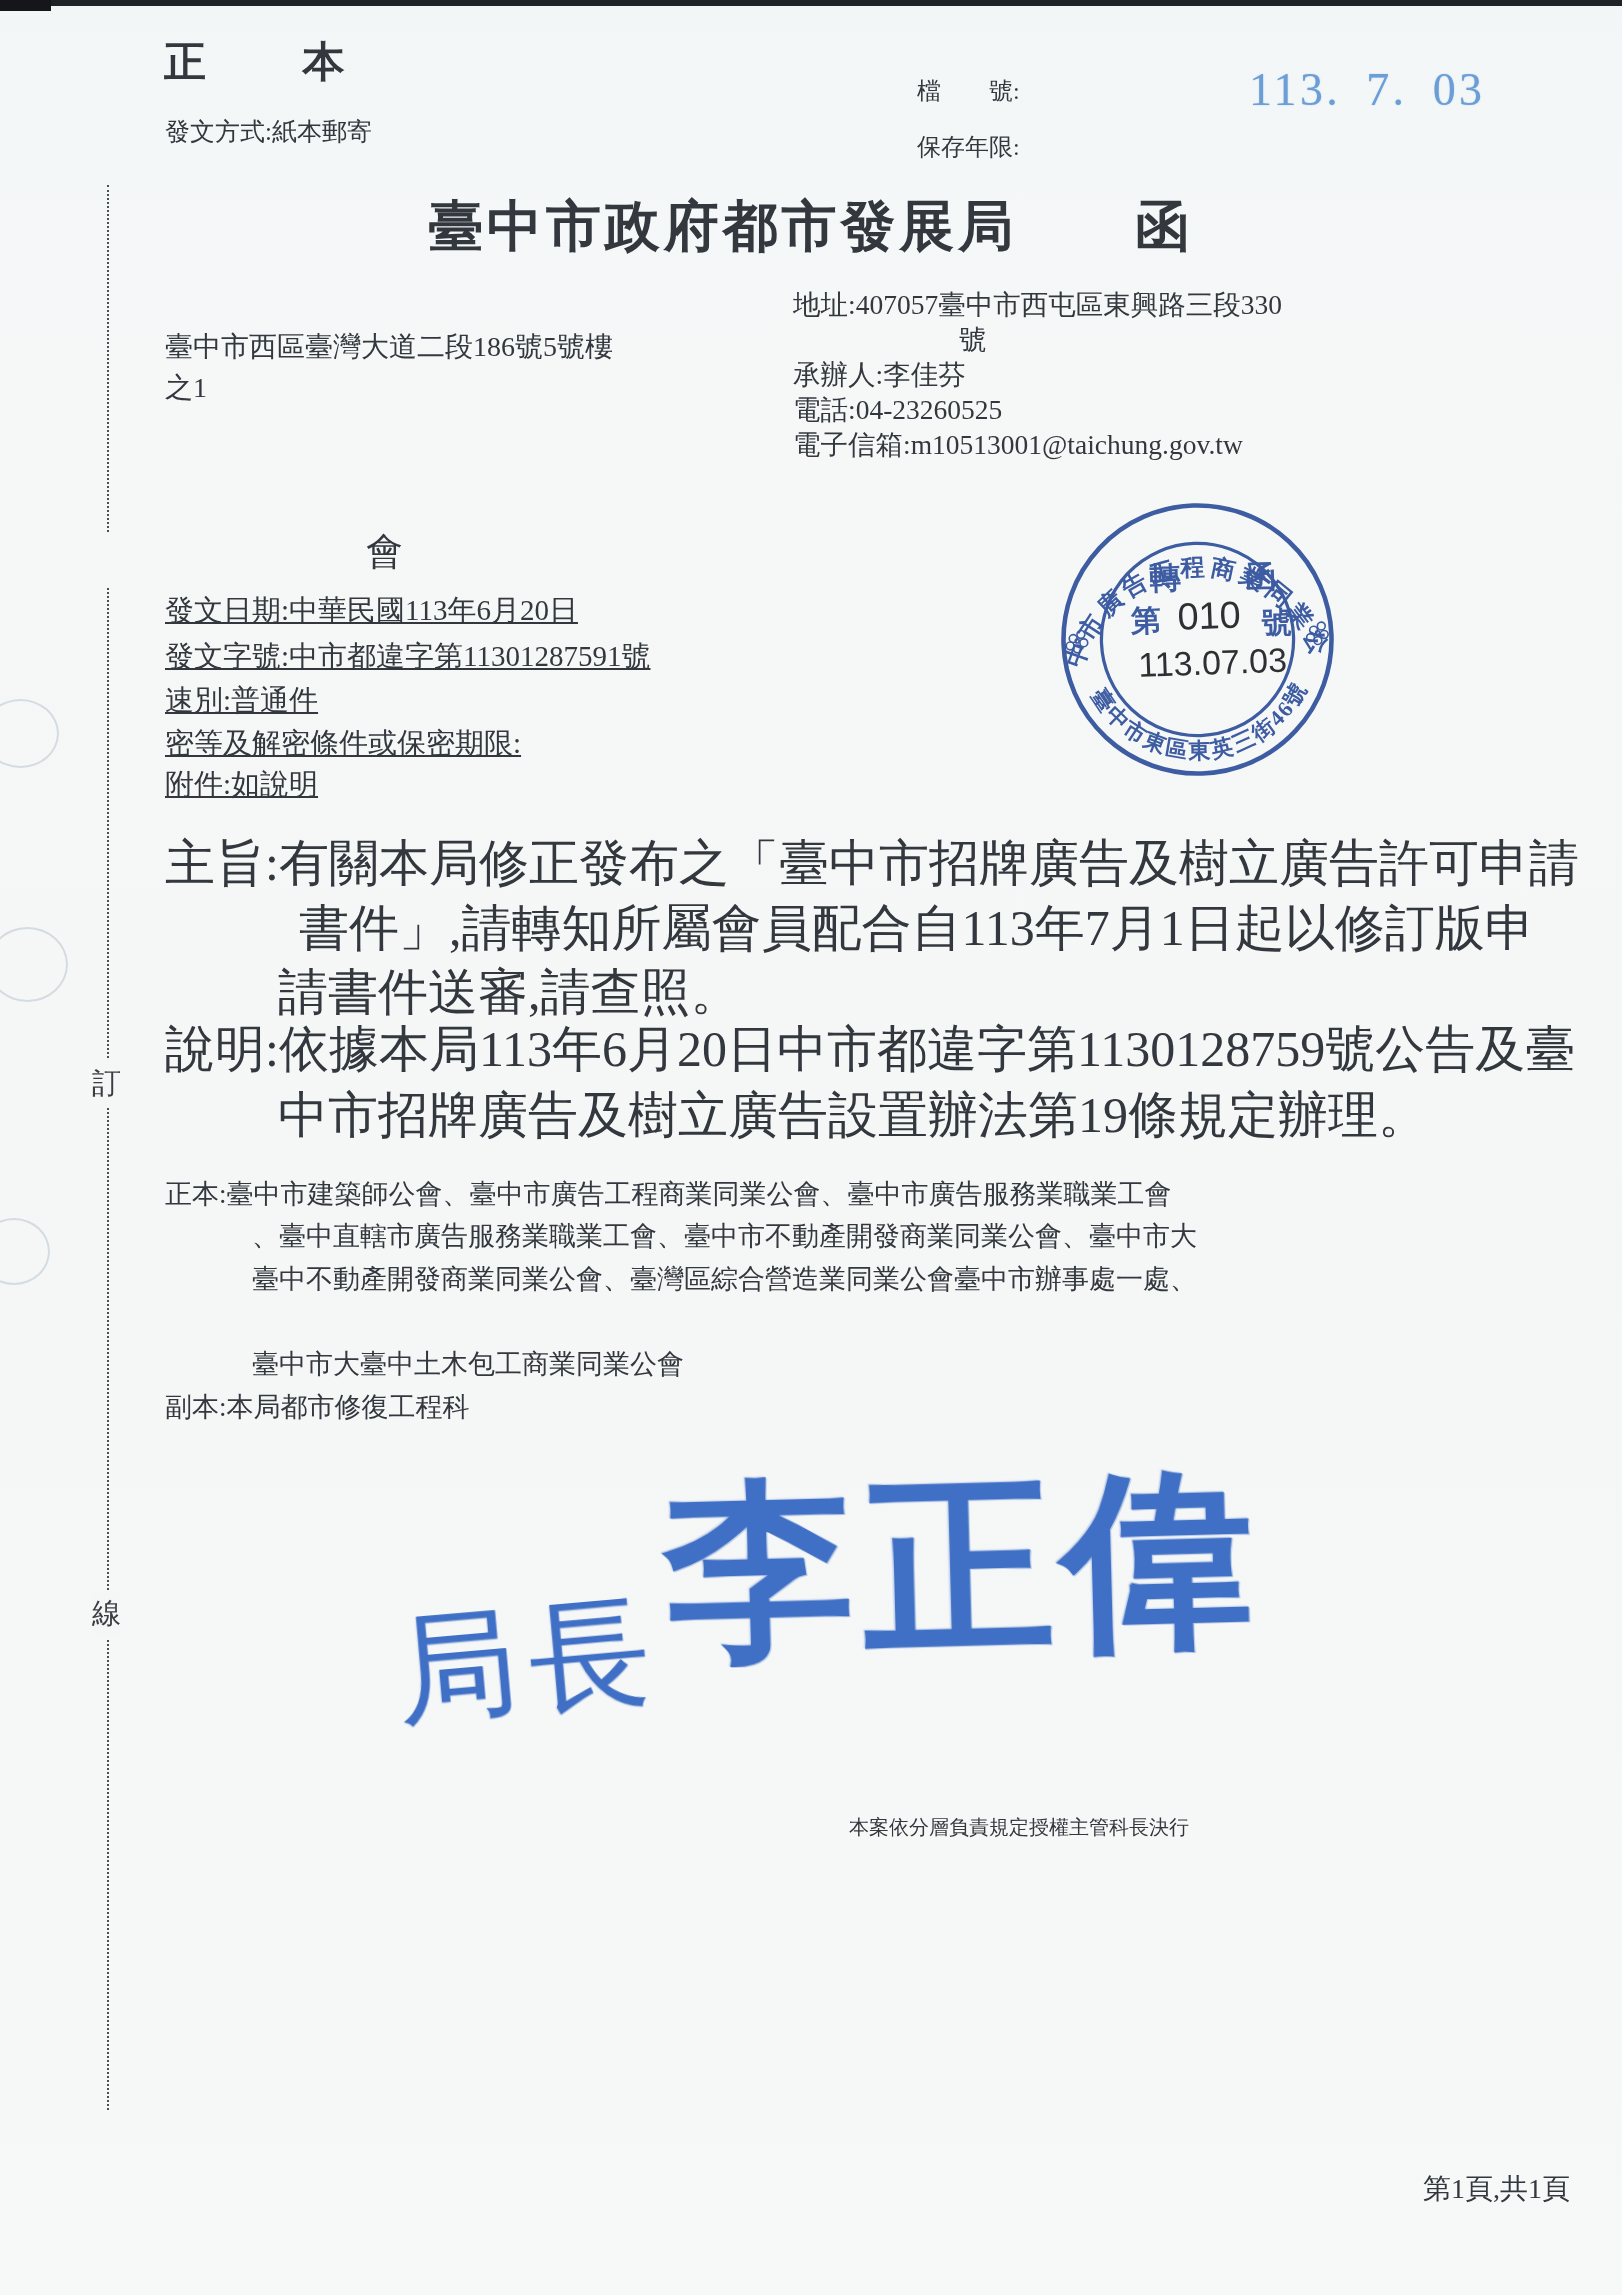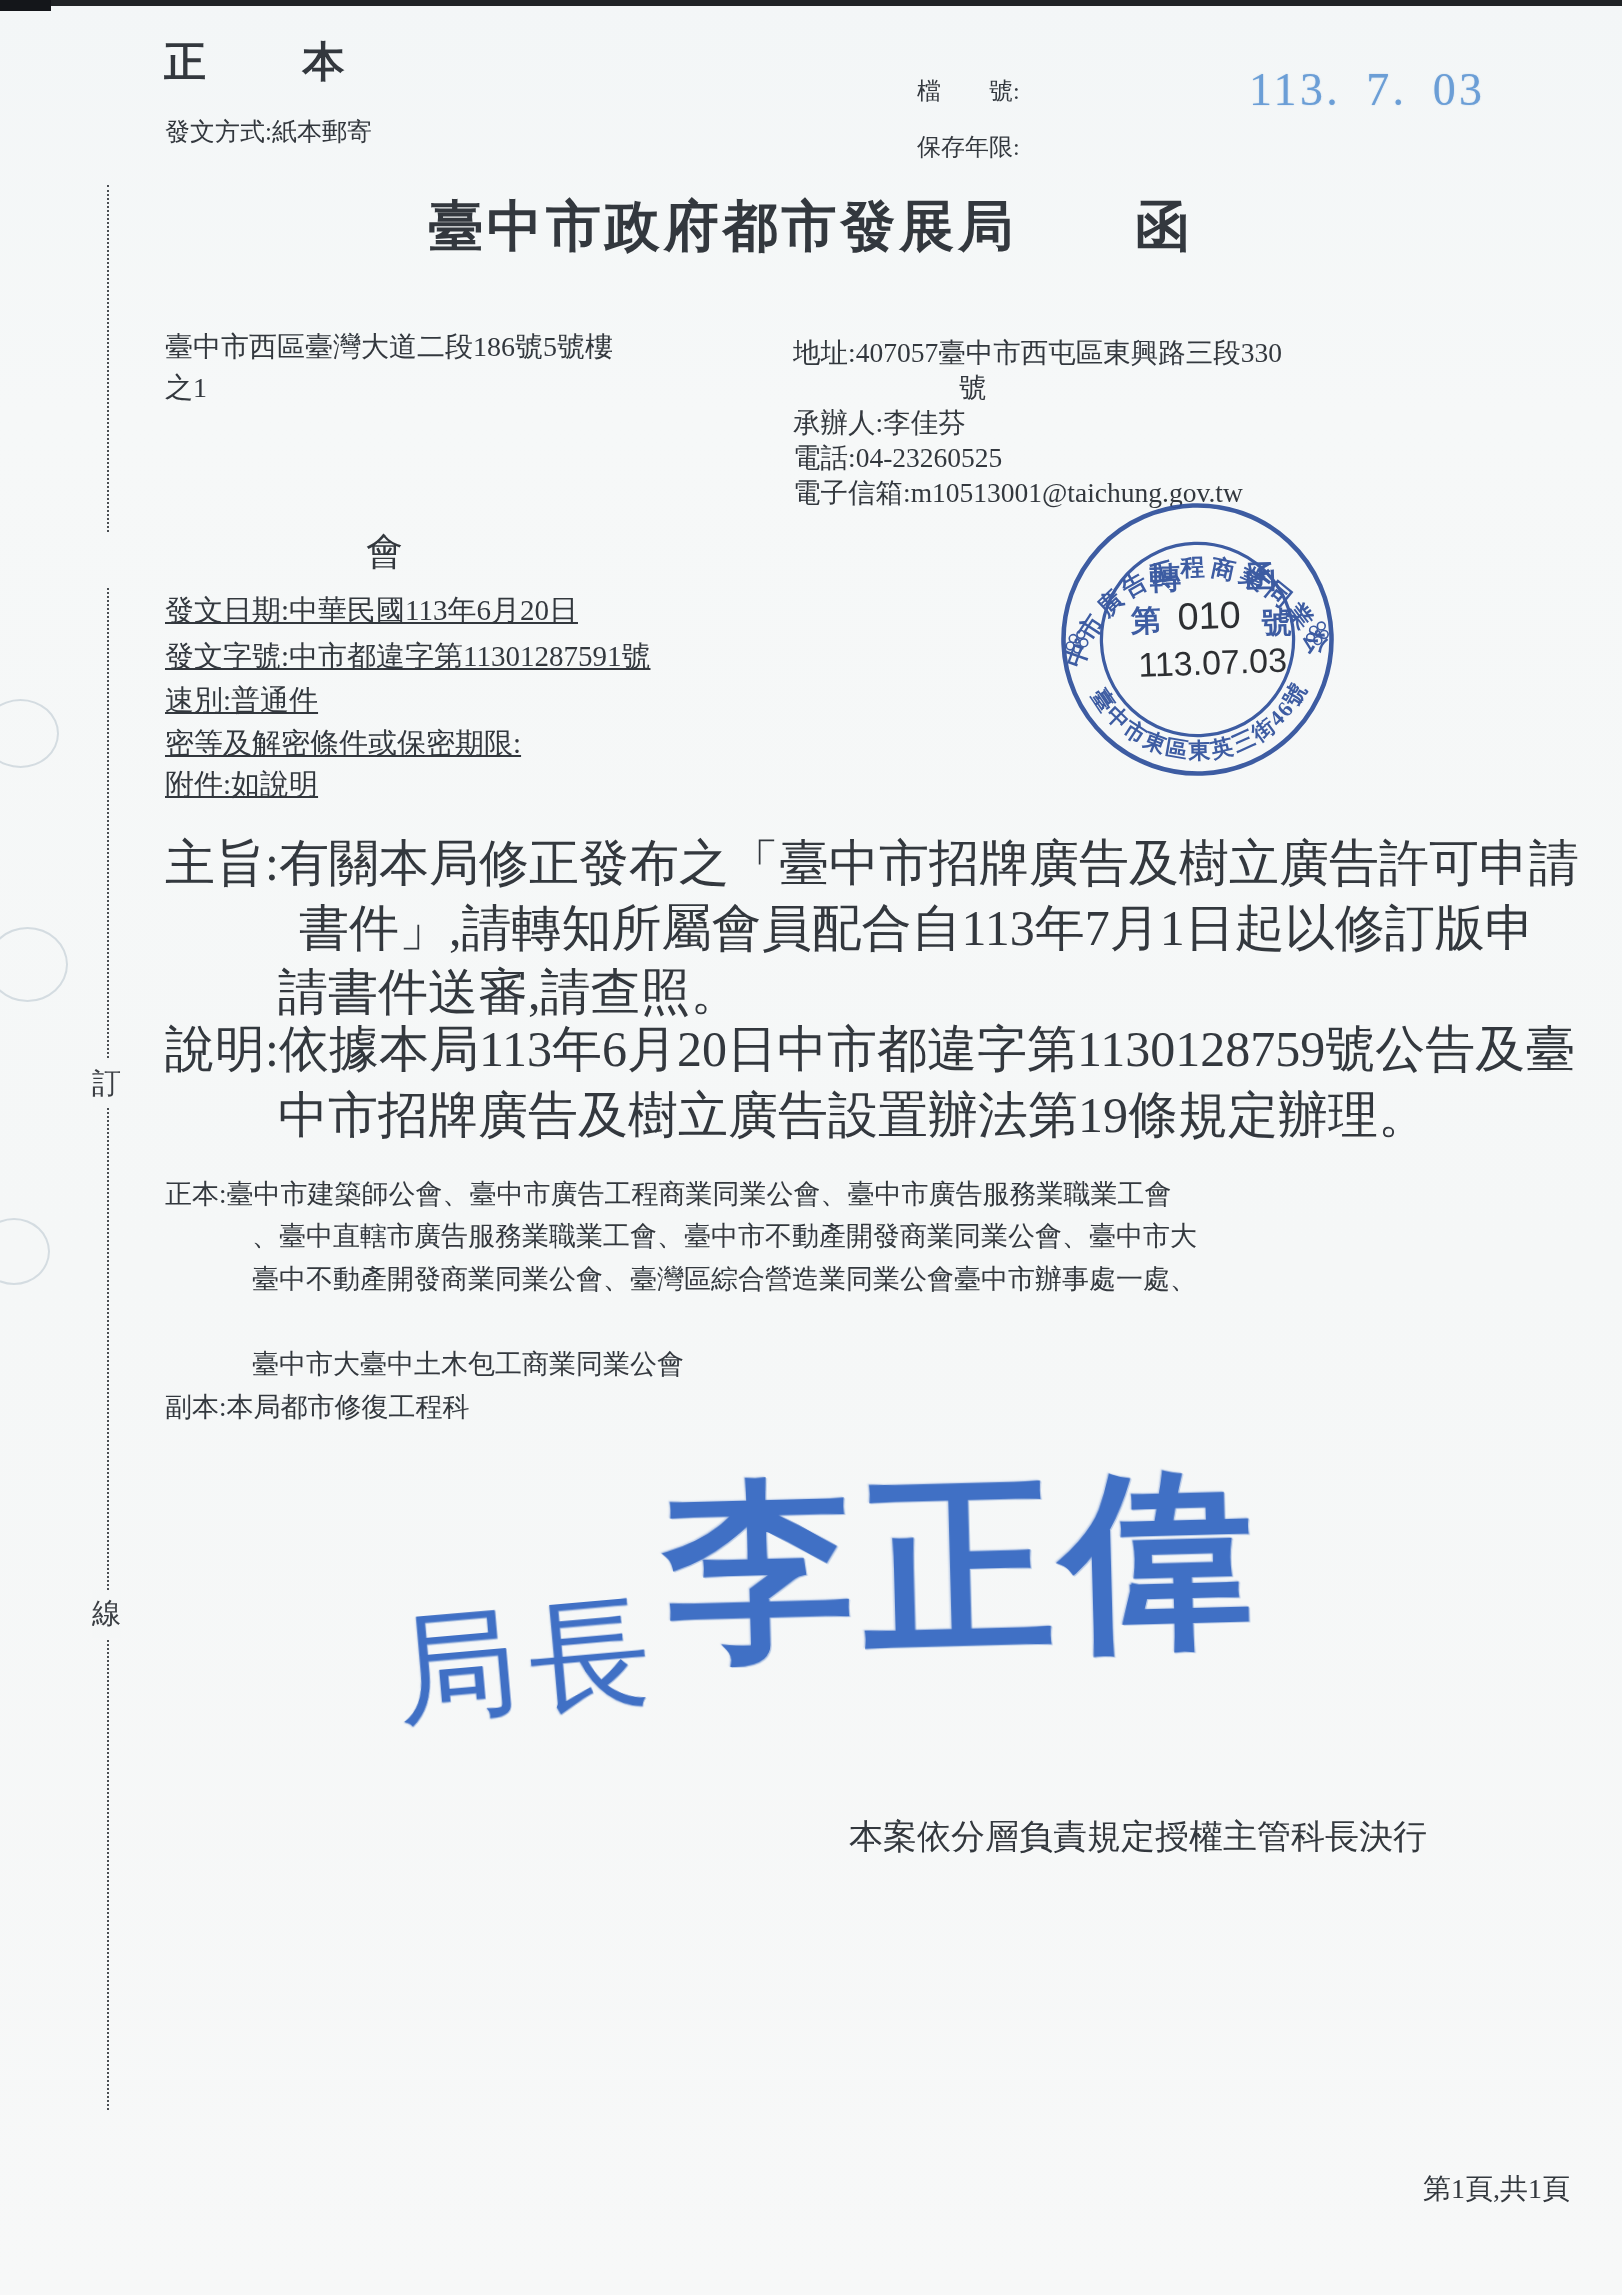--- a/index.html
+++ b/index.html
@@ -21,21 +21,21 @@
   .file-label{left:917px;top:75px;font-size:24px;}
   .retention{left:917px;top:131px;font-size:24px;}
   .date-stamp{
     left:1249px;top:63px;font-size:46px;color:#6b9ed6;
     font-family:"Liberation Serif","DejaVu Serif",serif;
     letter-spacing:3.3px;word-spacing:10.5px;
     text-shadow:0 0 1.3px rgba(107,158,214,.55);
   }
   .doc-title{left:0;top:190px;width:1622px;text-align:center;font-size:55px;letter-spacing:3.9px;font-weight:bold;}
   
-  .sender{left:793px;top:287px;font-size:27.5px;line-height:35px;margin-top:48px;}
+  .sender{left:793px;top:287px;font-size:27.5px;line-height:35px;}
   .sender div{white-space:nowrap;}
   .sender .wrap{padding-left:166px;}
   
   .raddr{left:165px;top:326px;font-size:28px;line-height:41px;}
   .to1{left:165px;top:469px;font-size:37px;}
   .to2{left:366px;top:527px;font-size:37px;}
   .meta{font-size:29px;left:165px;text-decoration:underline;}
   .m1{top:591px;} .m2{top:637px;} .m3{top:681px;} .m4{top:724px;} .m5{top:765px;}
   
   .bigline{font-size:50px;}
@@ -50,21 +50,21 @@
   .sig-title{
     left:396px;top:1580px;font-size:121px;letter-spacing:11.8px;
     transform:rotate(-5deg);
     text-shadow:0.7px 0.7px 0 rgba(64,112,197,.35),-0.7px 0.7px 1.3px rgba(64,112,197,.3);
   }
   .sig-name{
     left:664px;top:1472px;font-size:191px;letter-spacing:7.9px;line-height:1;
     transform:rotate(-1.5deg);font-weight:bold;
     text-shadow:1.3px 1.3px 0 rgba(64,112,197,.30),-1.3px -0.7px 1.3px rgba(64,112,197,.28);
   }
-  .auth{left:849px;top:1814px;font-size:34px;}
+  .auth{left:849px;top:1814px;font-size:20px;}
   .footer{left:0;top:2170px;width:1570px;text-align:right;font-size:28px;}
   
   .bindline{left:107px;width:0;border-left:2.6px dotted #4b4f53;}
   .bl1{top:185px;height:347px;}
   .bl2{top:588px;height:1522px;}
   .bindchar{left:92px;font-size:29px;background:#f5f7f7;padding:3.9px 0;color:#3a3e43;}
   .bc1{top:1060px;} .bc2{top:1590px;}
   .punch{border:2px solid #d4dce1;border-radius:50%;background:transparent;}
   .p1{left:-18.3px;top:699px;width:73px;height:65px;}
   .p2{left:-13px;top:927px;width:77px;height:71px;}

